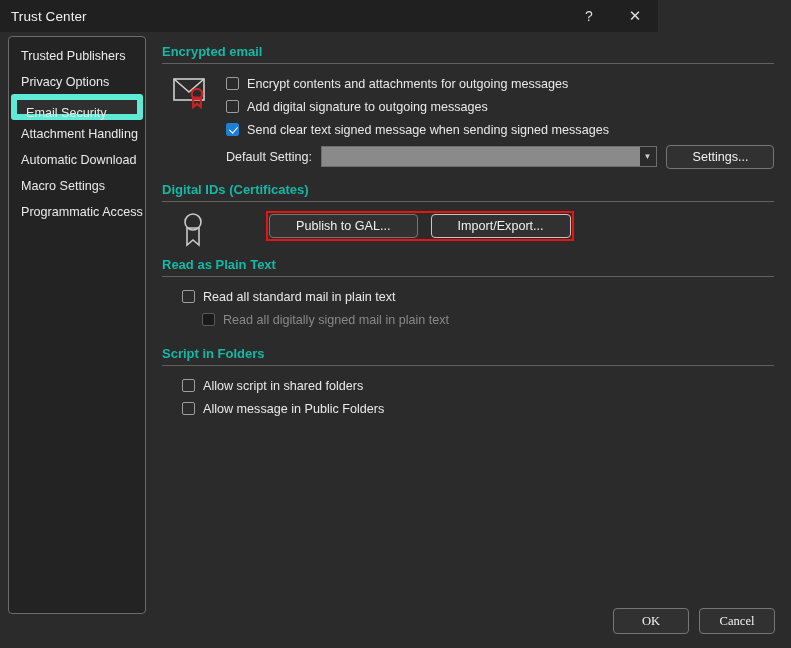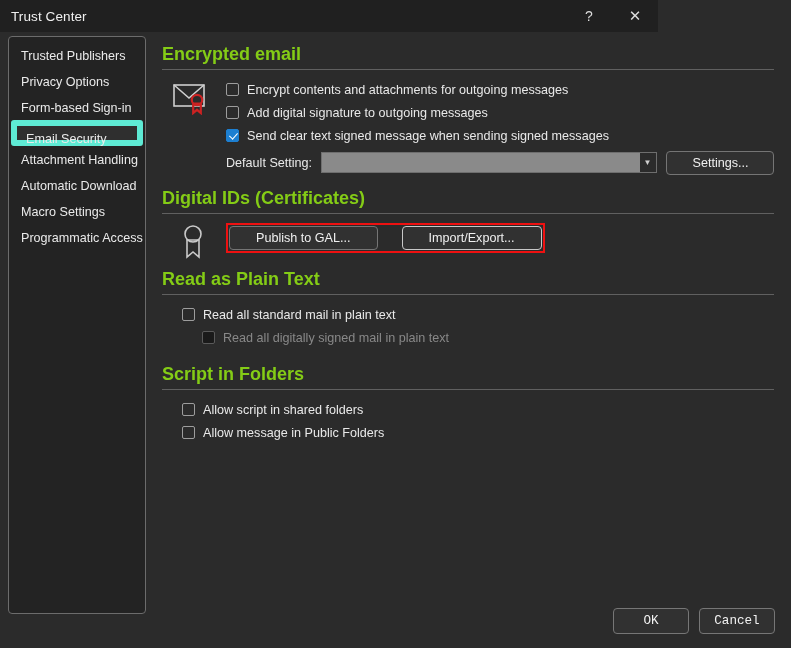--- a/index.html
+++ b/index.html
@@ -67,23 +67,23 @@
   }
 
   
   #content {
     position: absolute;
     left: 162px; top: 44px;
     width: 612px;
   }
   .section { margin-bottom: 4px; }
   .sec-head {
-    font-size: 18px;
+    font-size: 13px;
     font-weight: bold;
-    color: #84cc16;
+    color: #14b8a6;
     margin: 0 0 4px 0;
   }
   .sec-rule {
     height: 1px;
     background: #606060;
     width: 100%;
     margin-bottom: 9px;
   }
   .sec-body {
     position: relative;
@@ -187,22 +187,23 @@
   
   #digital-desc {
     font-size: 12.4px;
     color: #e4e4e4;
     margin-bottom: 6px;
     white-space: nowrap;
   }
   #digital-btn-wrap {
     position: relative;
     display: inline-flex;
-    gap: 24px;
+    gap: 13px;
     padding: 3px;
+    margin-left: 40px;
   }
   #highlight-box {
     position: absolute;
     left: 0; top: 0; right: 0; bottom: 0;
     border: 2px solid #ee1111;
     pointer-events: none;
   }
   #import-export-btn { border-color: #c8c8c8; }
 
   
@@ -211,39 +212,38 @@
     right: 16px; bottom: 14px;
     display: flex; gap: 10px;
   }
   .footer-btn {
     width: 76px; height: 26px;
     background: #313131;
     border: 1px solid #767676;
     border-radius: 4px;
     color: #f2f2f2;
     font-size: 12.6px;
-    font-family: Liberation Mono, monospace;
+    font-family: Liberation Serif, serif;
     cursor: default;
   }
 </style>
 </head>
 <body>
 
 <div id="dialog">
 
   <div id="titlebar">
     <span id="title-text">Trust Center</span>
     <div class="win-btn" id="help-btn">?</div>
     <div class="win-btn" id="close-btn">✕</div>
   </div>
 
   <div id="sidebar">
     <div class="side-item">Trusted Publishers</div>
     <div class="side-item">Privacy Options</div>
-    <div class="side-item">Form-based Sign-in</div>
     <div class="side-item selected">Email Security</div>
     <div class="side-item">Attachment Handling</div>
     <div class="side-item">Automatic Download</div>
     <div class="side-item">Macro Settings</div>
     <div class="side-item">Programmatic Access</div>
   </div>
 
   <div id="content">
 
     <div class="section">

